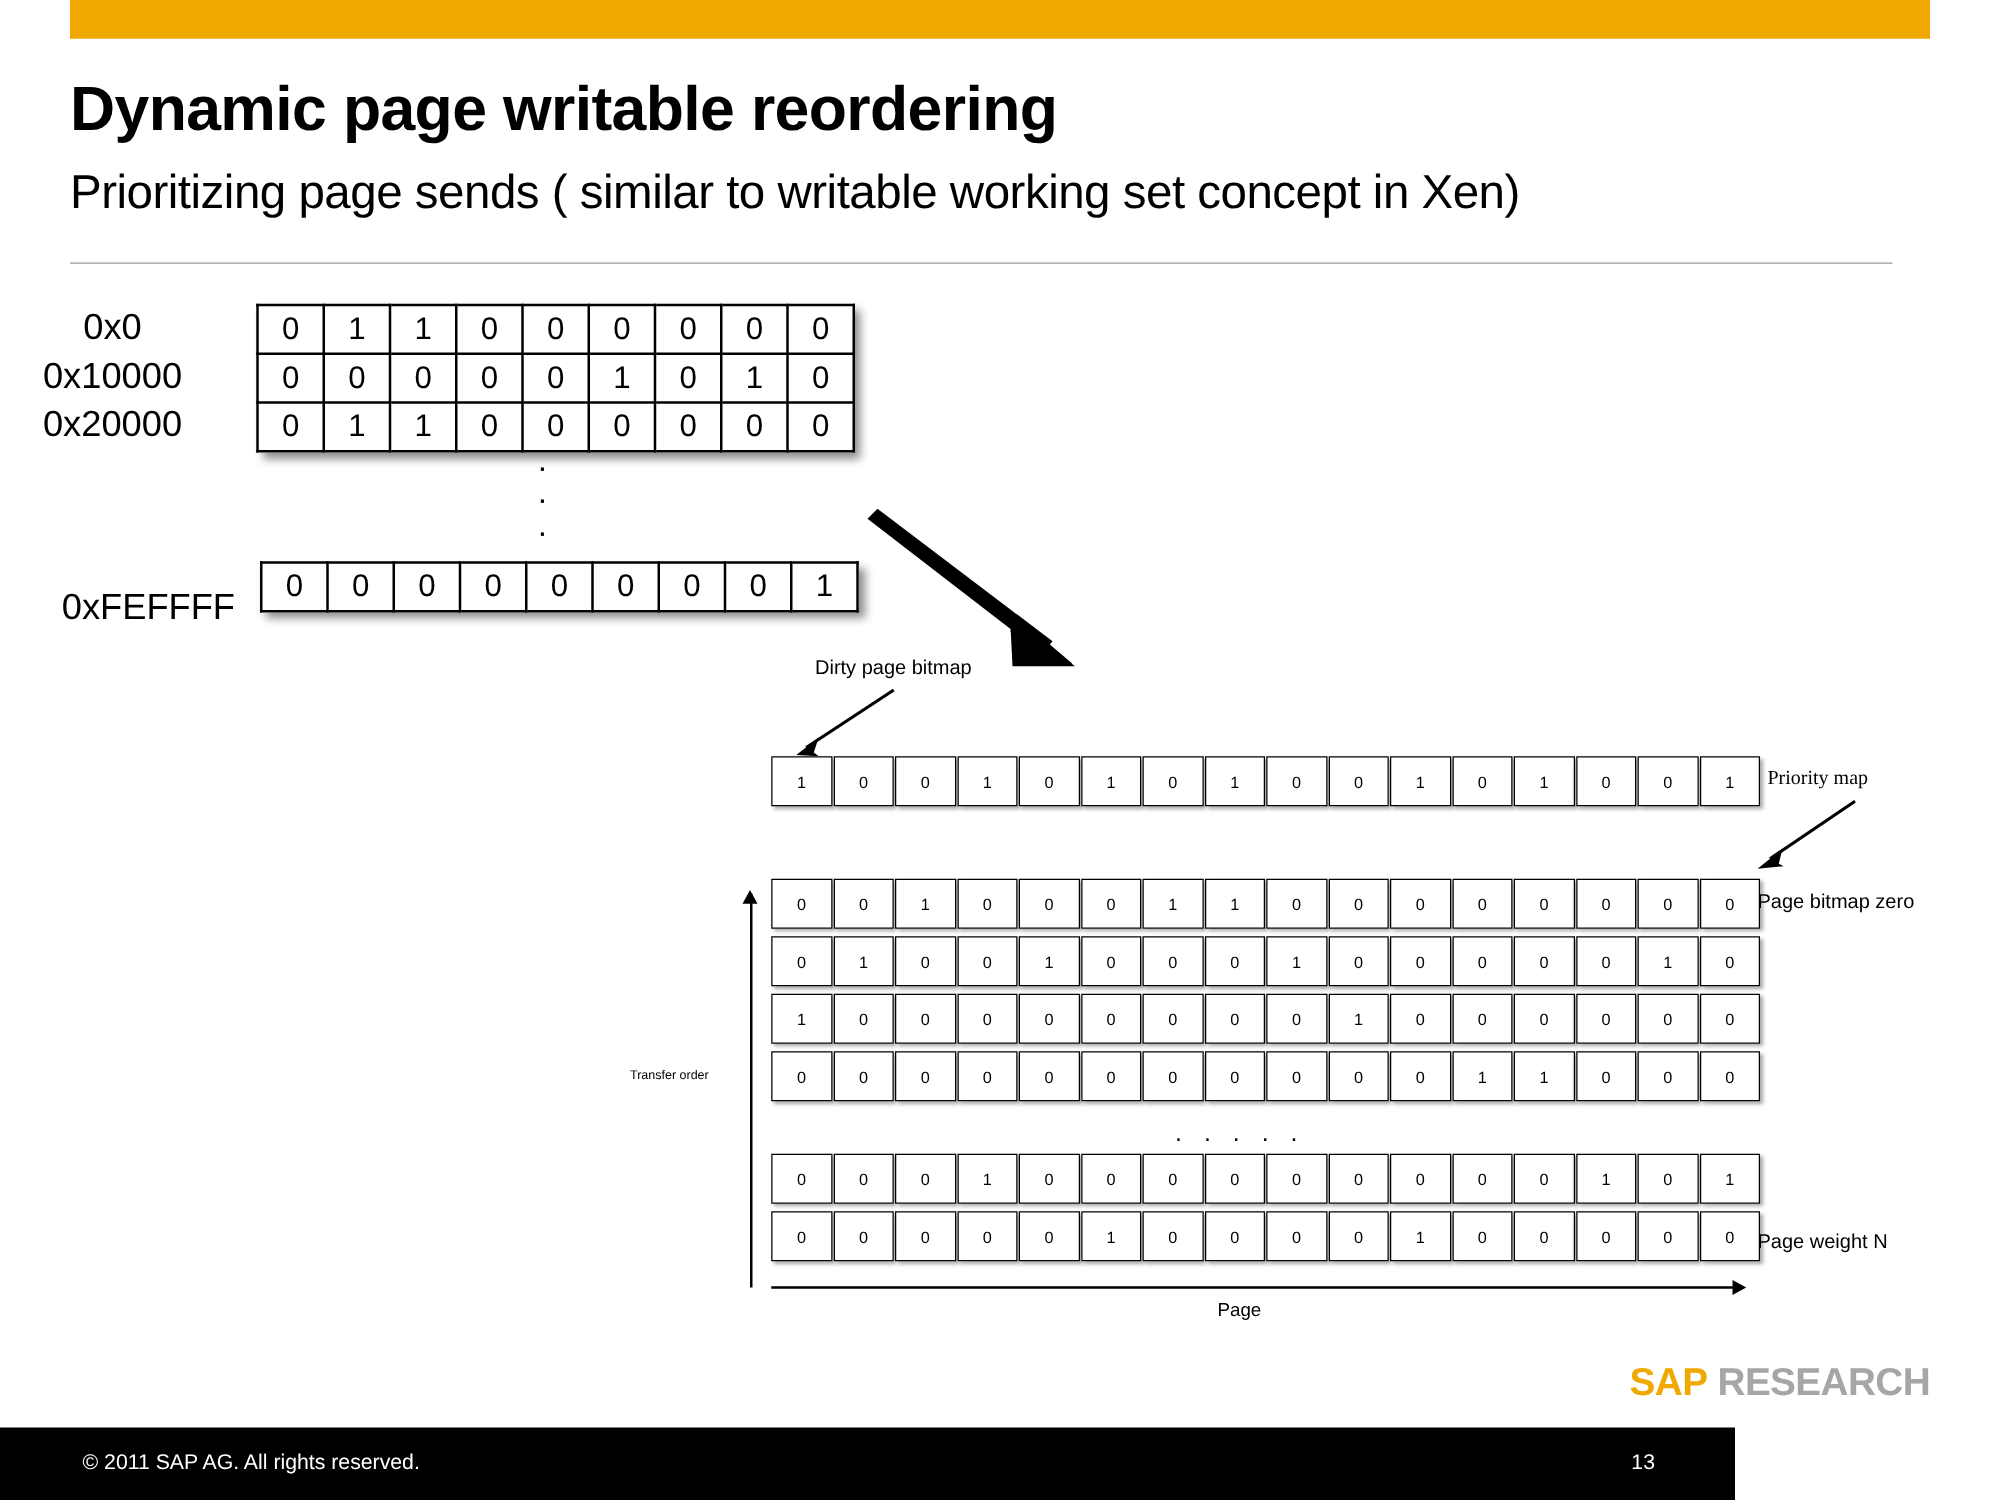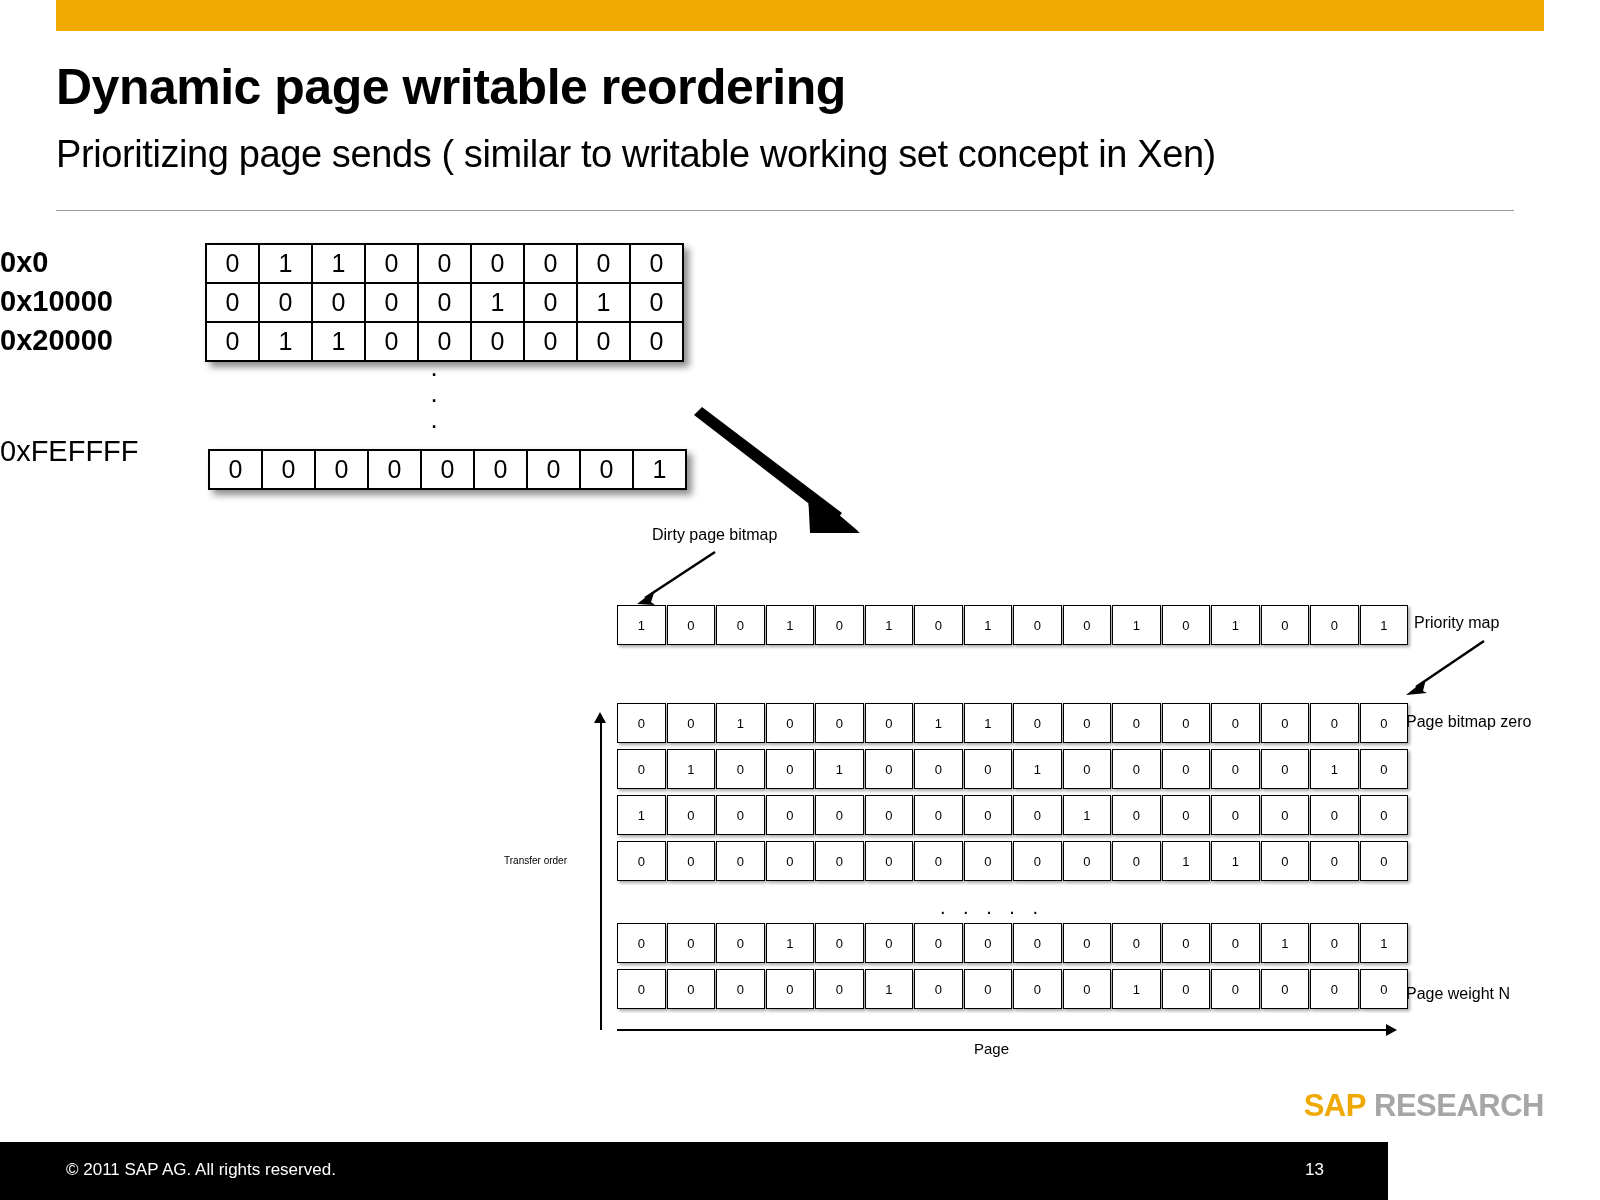--- a/index.html
+++ b/index.html
@@ -73,22 +73,21 @@
     vertical-align: middle;
     font-size: 25px;
     font-family: "Liberation Sans", sans-serif;
     background: #fff;
   }
   .addr-labels {
     position: absolute;
     left: 0px;
     top: 243px;
     width: 195px;
-    text-align: left;
-    font-weight: bold;
+    text-align: center;
   }
   .addr-label {
     height: 39px;
     line-height: 39px;
     font-size: 29px;
     padding-right: 15px;
     box-sizing: border-box;
   }
 
   .vdots {
@@ -104,22 +103,23 @@
   .vdots span { display: block; }
 
   .last-row-block {
     position: absolute;
     left: 208px;
     top: 449px;
   }
   .last-row-label {
     position: absolute;
     left: 0;
-    top: 432px;
+    top: 467px;
     width: 200px;
+    text-align: right;
     padding-right: 12px;
     box-sizing: border-box;
     font-size: 29px;
     line-height: 39px;
   }
 
   
   .big-arrow {
     position: absolute;
     left: 690px;
@@ -235,21 +235,21 @@
     font-size: 15px;
     white-space: nowrap;
   }
 
   
   .callout {
     position: absolute;
     font-size: 16px;
     white-space: nowrap;
   }
-  #label-priority-map { left: 1414px; top: 614px; }
+  #label-priority-map { left: 1414px; top: 614px; font-family: Liberation Serif, serif; }
   #label-weight-zero  { left: 1406px; top: 713px; }
   #label-weight-n     { left: 1406px; top: 985px; }
 
   .priority-arrow {
     position: absolute;
     left: 1396px;
     top: 635px;
     width: 100px;
     height: 65px;
   }

